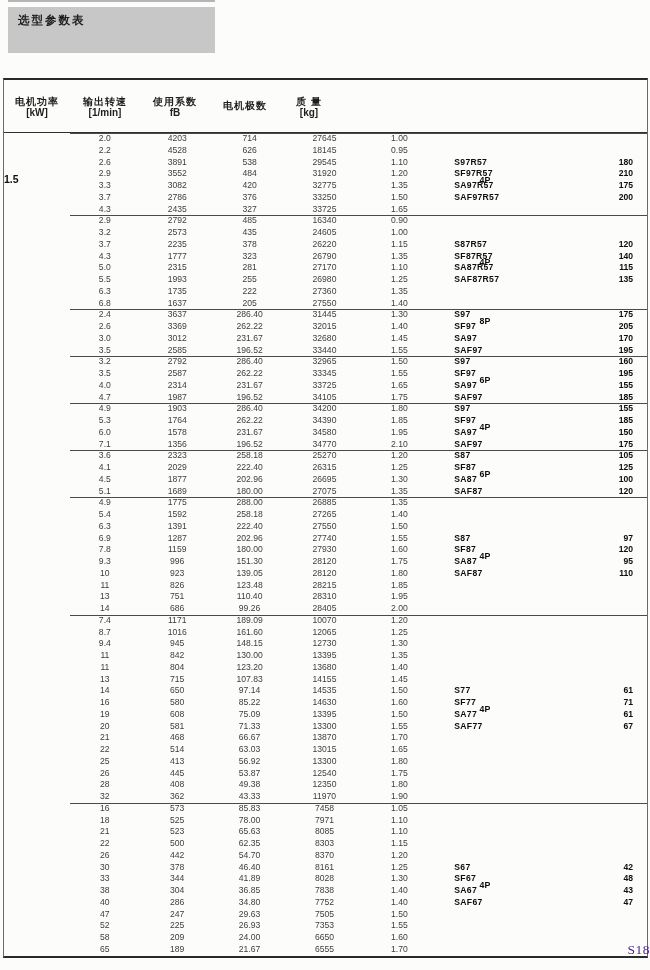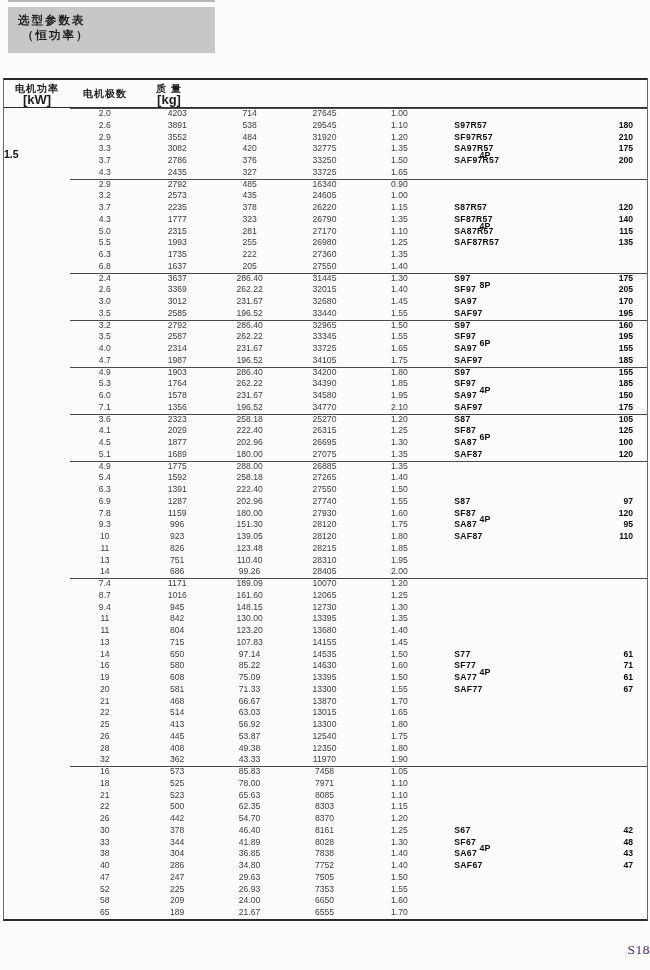--- a/index.html
+++ b/index.html
@@ -15,29 +15,29 @@
     background:#c7c7c7;color:#1c1c1c;font-weight:bold;font-size:11.5px;
     padding:6px 0 16px 10px;box-sizing:border-box;line-height:15px;letter-spacing:2px;
   }
   .title-box .l2{padding-left:4px;}
   .sel-table{
     position:absolute;left:3px;top:78px;width:645px;box-sizing:border-box;
     border-top:2.5px solid #2a2a2a;border-bottom:2.5px solid #2a2a2a;
     border-left:1px solid #6a6a6a;border-right:1px solid #6a6a6a;
   }
   .thead{
-    display:flex;height:28px;box-sizing:border-box;
+    display:flex;height:53px;box-sizing:border-box;
     border-bottom:1.6px solid #2f2f2f;
     align-items:center;
   }
   .th{
     display:flex;flex-direction:column;justify-content:center;align-items:center;
     font-weight:bold;color:#1e1e1e;font-size:10px;letter-spacing:1px;line-height:12px;
   }
-  .th .sub{font-size:13px;letter-spacing:0;line-height:9px;}
+  .th .sub{font-size:10px;letter-spacing:0;line-height:9px;}
   
   .w-pow{width:66px;}  .w-spd{width:70px;} .w-trq{width:75px;} .w-rat{width:70px;}
   .w-lod{width:80px;}  .w-fac{width:70px;} .w-mod{width:85px;} .w-pol{width:70px;}
   .w-mas{width:58px;}
   .tbody{position:relative;}
   .group{position:relative;}
   .group:not(:first-child)::before{
     content:'';position:absolute;left:66px;right:0;top:0;border-top:1.2px solid #4a4a4a;
   }
   .row{display:flex;height:11.76px;line-height:11.9px;font-size:8.6px;}
@@ -58,28 +58,35 @@
     letter-spacing:.5px;
   }
 </style>
 </head>
 <body>
 
 <div class="top-rule"></div>
 
 <div class="title-box">
   <div class="l1">选型参数表</div>
-  <div class="l2">（恒功率）</div>
 </div>
 
 <div class="sel-table">
   <div class="thead">
     <div class="th w-pow">
       <span>电机功率</span>
       <span class="sub">[kW]</span>
+    </div>
+    <div class="th w-spd">
+      <span>输出转速</span>
+      <span class="sub">[1/min]</span>
+    </div>
+    <div class="th w-fac">
+      <span>使用系数</span>
+      <span class="sub">fB</span>
     </div>
     <div class="th w-pol">
       <span>电机极数</span>
     </div>
     <div class="th w-mas">
       <span>质 量</span>
       <span class="sub">[kg]</span>
     </div>
   </div>
   <div class="tbody" id="tbody">
@@ -91,20 +98,31 @@
           <div class="cell w-trq">4203</div>
           <div class="cell w-rat">714</div>
           <div class="cell w-lod">27645</div>
           <div class="cell w-fac">1.00</div>
           <div class="cell w-mod model"></div>
           <div class="cell w-pol"></div>
           <div class="cell w-mas mass"></div>
         </div>
         <div class="row">
           <div class="cell w-pow"></div>
+          <div class="cell w-spd">2.2</div>
+          <div class="cell w-trq">4528</div>
+          <div class="cell w-rat">626</div>
+          <div class="cell w-lod">18145</div>
+          <div class="cell w-fac">0.95</div>
+          <div class="cell w-mod model"></div>
+          <div class="cell w-pol"></div>
+          <div class="cell w-mas mass"></div>
+        </div>
+        <div class="row">
+          <div class="cell w-pow"></div>
           <div class="cell w-spd">2.6</div>
           <div class="cell w-trq">3891</div>
           <div class="cell w-rat">538</div>
           <div class="cell w-lod">29545</div>
           <div class="cell w-fac">1.10</div>
           <div class="cell w-mod model">S97R57</div>
           <div class="cell w-pol"></div>
           <div class="cell w-mas mass">180</div>
         </div>
         <div class="row">

